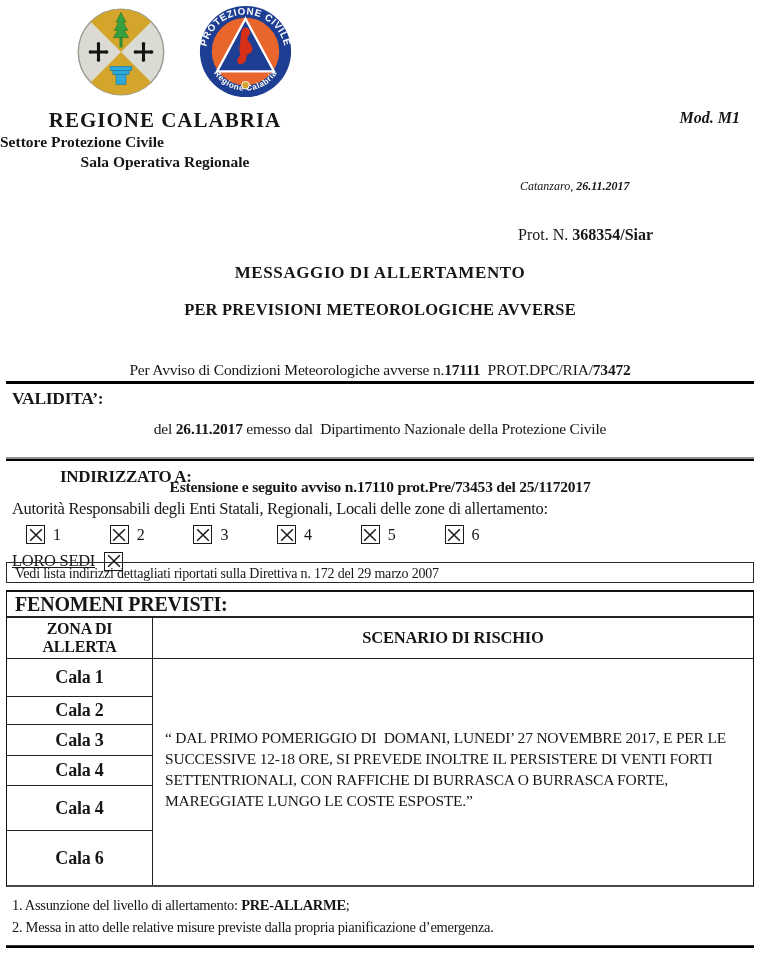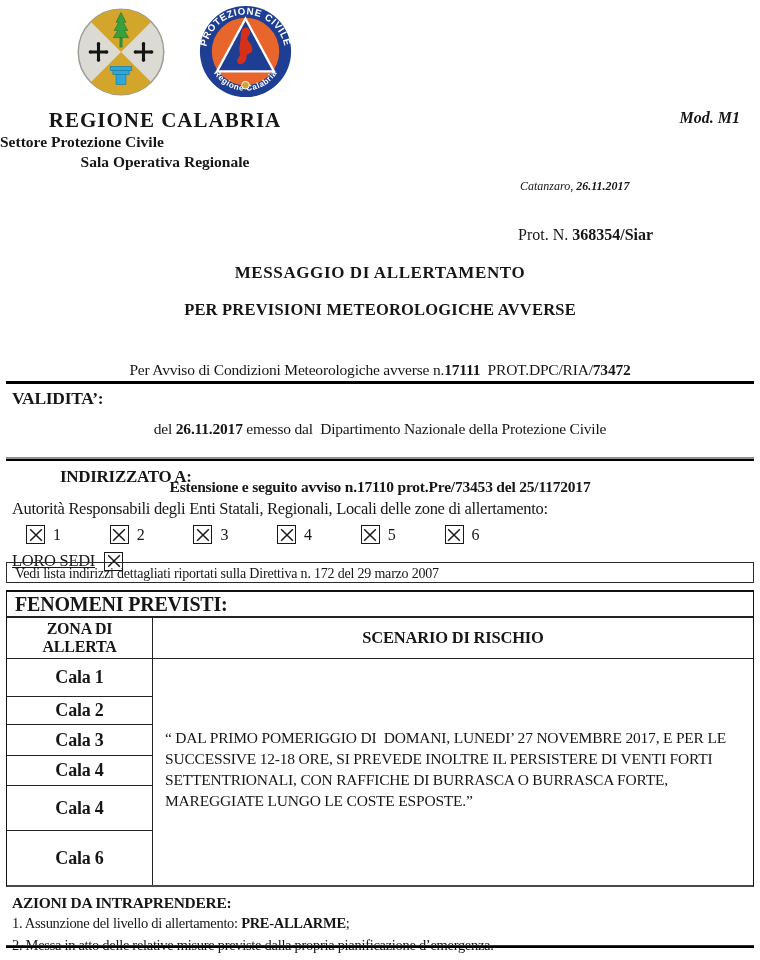--- a/index.html
+++ b/index.html
@@ -239,20 +239,19 @@
         <div class="zrow rh2">Cala 3</div>
         <div class="zrow rh3">Cala 4</div>
         <div class="zrow rh4">Cala 4</div>
         <div class="zrow rh5 last">Cala 6</div>
       </div>
       <div class="tscen">“ DAL PRIMO POMERIGGIO DI  DOMANI, LUNEDI’ 27 NOVEMBRE 2017, E PER LE SUCCESSIVE 12-18 ORE, SI PREVEDE INOLTRE IL PERSISTERE DI VENTI FORTI SETTENTRIONALI, CON RAFFICHE DI BURRASCA O BURRASCA FORTE, MAREGGIATE LUNGO LE COSTE ESPOSTE.”</div>
     </div>
   </div>
 
   <div class="abs actions">
-    <div class="hd">AZIONI DA INTRAPRENDERE:</div>
     <div class="it"><span>1. Assunzione del livello di allertamento: </span><b>PRE-ALLARME</b><span>;</span></div>
     <div class="it">2. Messa in atto delle relative misure previste dalla propria pianificazione d’emergenza.</div>
   </div>
 
   <div class="abs rule-dbl rule3"></div>
 
 </div>
 
 </body></html>

